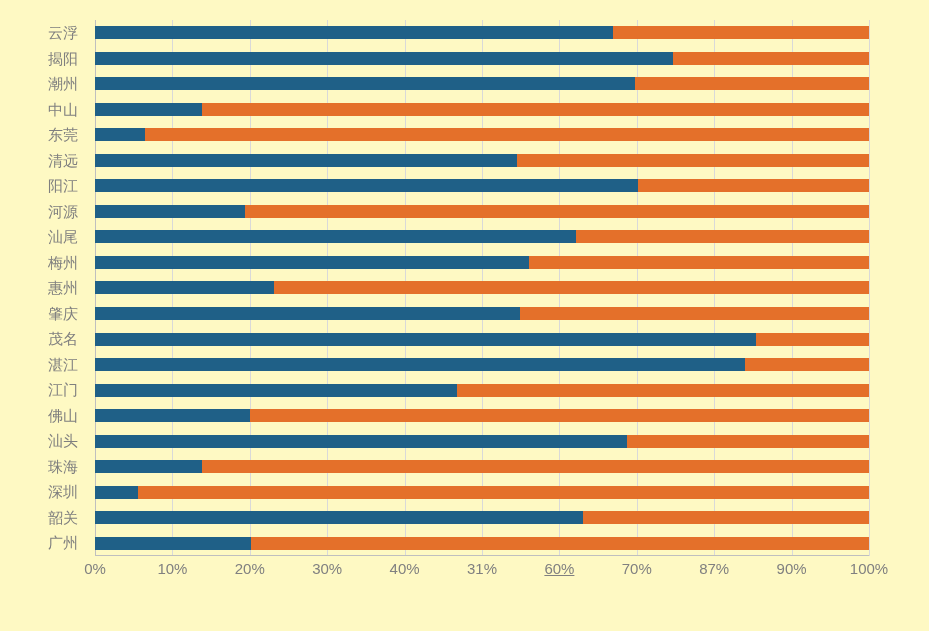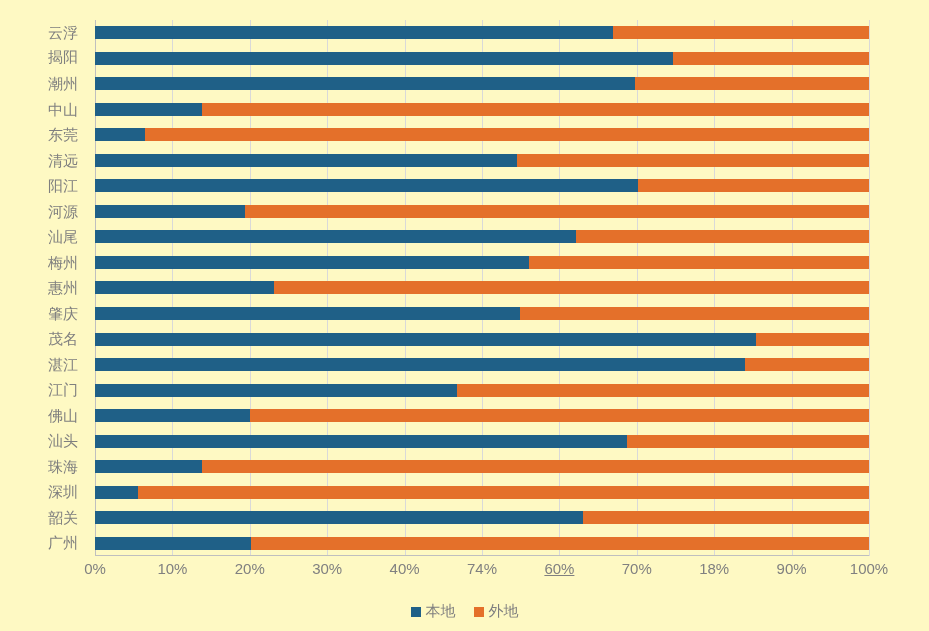--- a/index.html
+++ b/index.html
@@ -139,21 +139,21 @@
   .legend-swatch.local    { background: #1F6087; }
   .legend-swatch.nonlocal { background: #E4702A; }
 </style>
 </head>
 <body>
 
 <div id="chart-root">
 
   <div class="cat-labels">
       <div class="cat-label" style="top: 0px;">云浮</div>
-      <div class="cat-label" style="top: 25.5238px; font-family: Liberation Mono, monospace;">揭阳</div>
+      <div class="cat-label" style="top: 25.5238px;">揭阳</div>
       <div class="cat-label" style="top: 51.0476px;">潮州</div>
       <div class="cat-label" style="top: 76.5714px;">中山</div>
       <div class="cat-label" style="top: 102.095px;">东莞</div>
       <div class="cat-label" style="top: 127.619px;">清远</div>
       <div class="cat-label" style="top: 153.143px;">阳江</div>
       <div class="cat-label" style="top: 178.667px;">河源</div>
       <div class="cat-label" style="top: 204.19px;">汕尾</div>
       <div class="cat-label" style="top: 229.714px;">梅州</div>
       <div class="cat-label" style="top: 255.238px;">惠州</div>
       <div class="cat-label" style="top: 280.762px;">肇庆</div>
@@ -312,32 +312,22 @@
       </div>
     <div class="axis-baseline"></div>
   </div>
 
   <div class="xticks">
       <div class="xtick" style="left: 0%;">0%</div>
       <div class="xtick" style="left: 10%;">10%</div>
       <div class="xtick" style="left: 20%;">20%</div>
       <div class="xtick" style="left: 30%;">30%</div>
       <div class="xtick" style="left: 40%;">40%</div>
-      <div class="xtick" style="left: 50%;">74%</div>
+      <div class="xtick" style="left: 50%;">31%</div>
       <div class="xtick" style="left: 60%; text-decoration: underline;">60%</div>
       <div class="xtick" style="left: 70%;">70%</div>
-      <div class="xtick" style="left: 80%;">18%</div>
+      <div class="xtick" style="left: 80%;">87%</div>
       <div class="xtick" style="left: 90%;">90%</div>
       <div class="xtick" style="left: 100%;">100%</div>
     </div>
 
-  <div class="legend">
-      <div class="legend-item">
-        <span class="legend-swatch local" style="background: rgb(31, 96, 135);"></span>
-        <span>本地</span>
-      </div>
-      <div class="legend-item">
-        <span class="legend-swatch nonlocal" style="background: rgb(228, 112, 42);"></span>
-        <span>外地</span>
-      </div>
-    </div>
 
 </div>
 
 </body></html>

